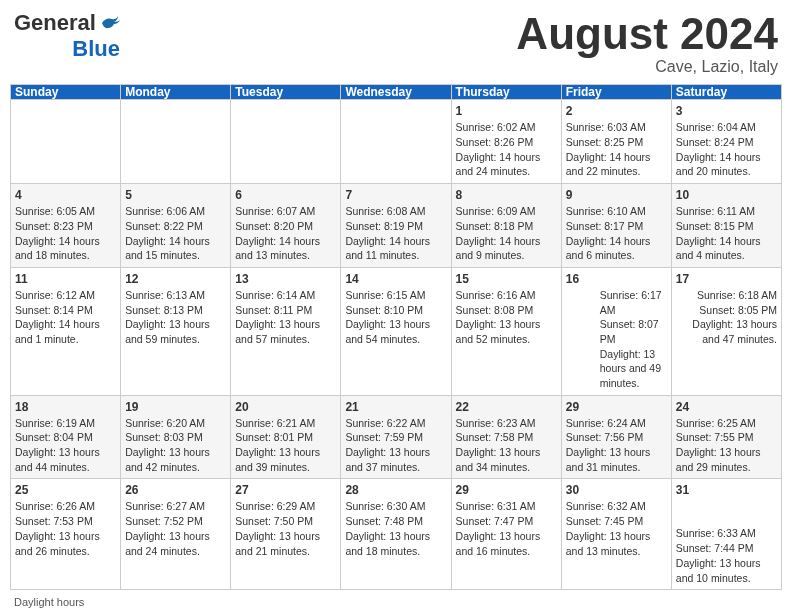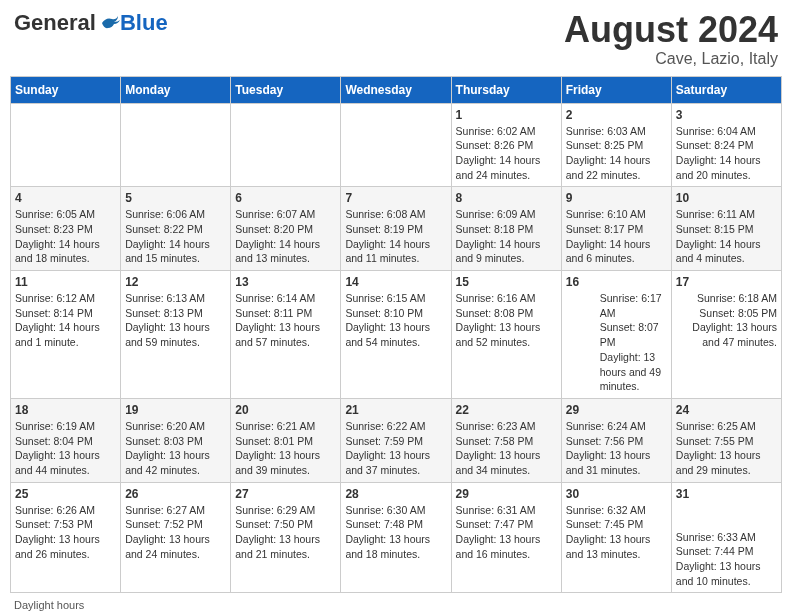--- a/index.html
+++ b/index.html
@@ -12,46 +12,46 @@
     }
     .header {
       display: flex;
       justify-content: space-between;
       align-items: flex-start;
       margin-bottom: 8px;
       padding: 0 4px;
     }
     .logo {
       display: flex;
-      flex-direction: row;
+      flex-direction: column;
       align-items: flex-end;
     }
     .title-block {
       text-align: right;
     }
     .month-title {
-      font-size: 36px;
+      font-size: 44px;
       font-weight: bold;
       color: #333;
       line-height: 1.1;
     }
     .location {
       font-size: 16px;
       color: #555;
     }
     .calendar {
       width: 100%;
       border-collapse: collapse;
       font-size: 11px;
     }
     .calendar th {
       background: #1565c0;
       color: #fff;
       font-weight: bold;
-      padding: 6px 4px;
+      padding: 0 4px;
       text-align: left;
       font-size: 12px;
       border: 1px solid #ccc;
     }
     .calendar td {
       border: 1px solid #ccc;
       vertical-align: top;
       padding: 4px;
       width: calc(100% / 7);
       min-height: 85px;

